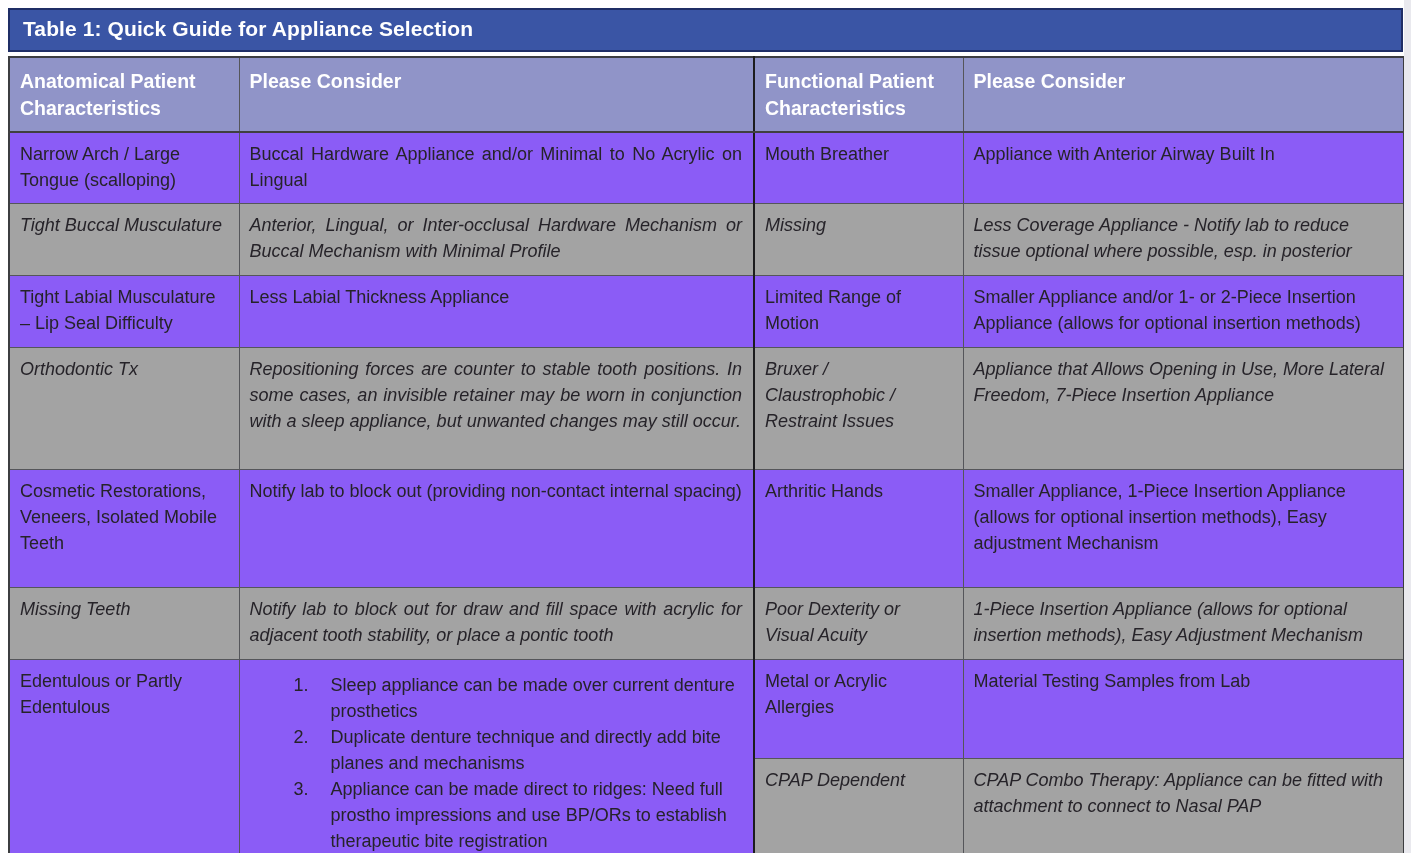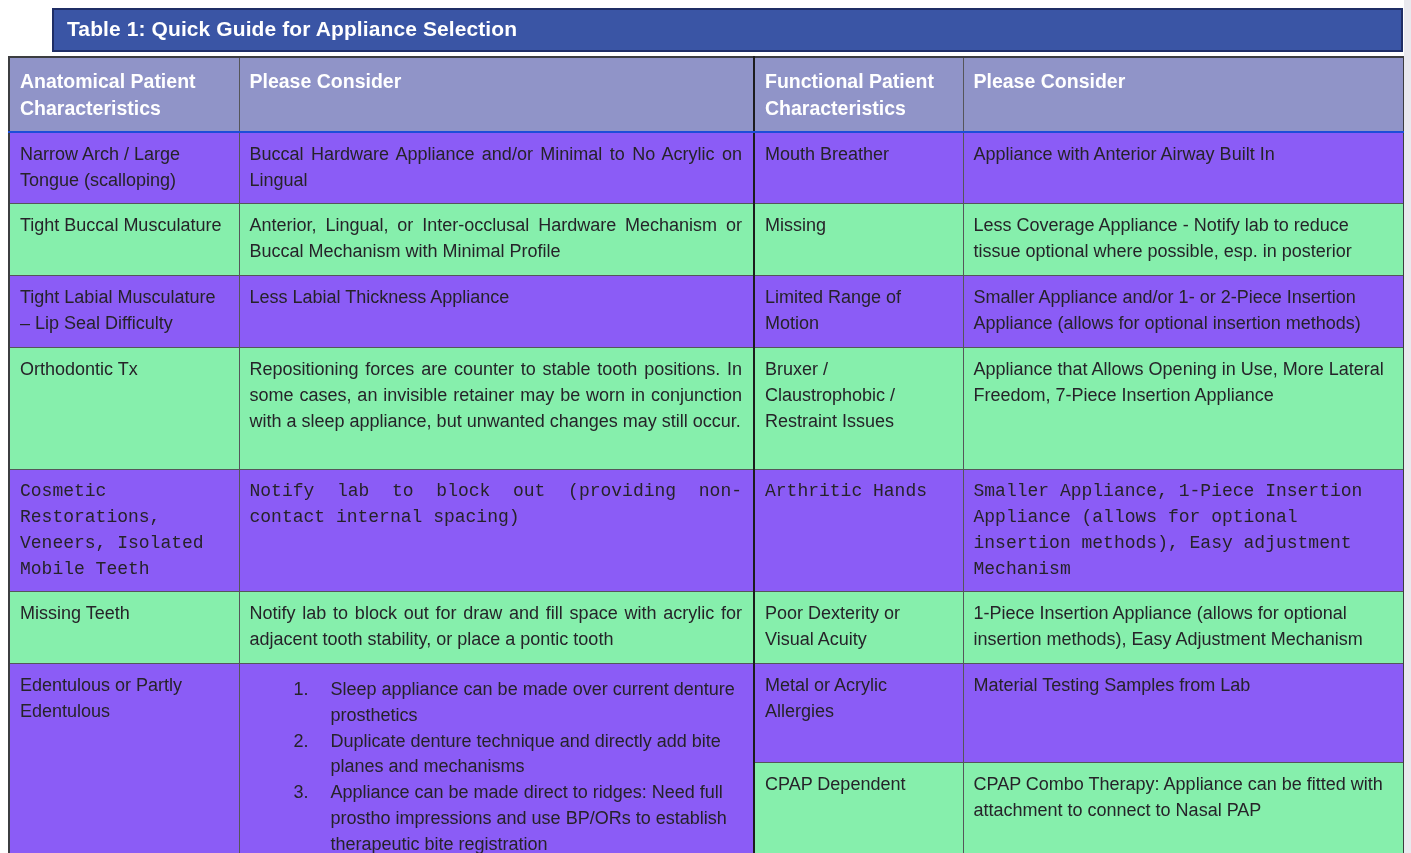--- a/index.html
+++ b/index.html
@@ -30,21 +30,20 @@
     height: 44px;
     background: #3a55a5;
     border: 2px solid #1f2e66;
     color: #ffffff;
     font-weight: bold;
     font-size: 21px;
     display: flex;
     align-items: center;
     padding: 0 0 2px 13px;
     letter-spacing: 0.1px;
-    margin-left: 44px;
   }
   .gap { height: 4px; background: #ffffff; }
   table.guide {
     width: 100%;
     border-collapse: collapse;
     table-layout: fixed;
     border: 2px solid #3c3d40;
   }
   col.c1 { width: 230px; }
   col.c2 { width: 515px; }
@@ -56,32 +55,32 @@
     border-top: 1.5px solid #55565a;
     border-bottom: 1.5px solid #55565a;
   }
   th {
     background: #9094c8;
     color: #ffffff;
     font-weight: bold;
     font-size: 19.5px;
     text-align: left;
     line-height: 1.4;
-    border-bottom: 2px solid #1d4ed8;
+    border-bottom: 2px solid #404040;
     padding-top: 10px;
   }
   td {
     font-size: 18px;
     line-height: 1.44;
     color: #262329;
   }
   .v-gray  { border-right: 1.5px solid #55565a; }
   .v-black { border-right: 2.5px solid #1c1c1e; }
   tr.dark  td { background: #8b5cf6; }
-  tr.light td { background: #86efac; }
+  tr.light td { background: #a3a3a3; font-style: italic; }
   td.dark-cell { background: #dcdbec; }
   td.consider-left { text-align: justify; }
   ol.steps {
     margin: 4px;
     padding: 0 0 0 40px;
     list-style: none;
     counter-reset: step;
   }
   ol.steps li {
     position: relative;
@@ -138,21 +137,21 @@
           <td class="v-black consider-left">Less Labial Thickness Appliance</td>
           <td class="v-gray">Limited Range of Motion</td>
           <td>Smaller Appliance and/or 1- or 2-Piece Insertion Appliance (allows for optional insertion methods)</td>
         </tr>
         <tr class="light" style="height:122px;padding-left:12px;">
           <td class="v-gray">Orthodontic Tx</td>
           <td class="v-black consider-left">Repositioning forces are counter to stable tooth positions. In some cases, an invisible retainer may be worn in conjunction with a sleep appliance, but unwanted changes may still occur.</td>
           <td class="v-gray">Bruxer / Claustrophobic / Restraint Issues</td>
           <td>Appliance that Allows Opening in Use, More Lateral Freedom, 7-Piece Insertion Appliance</td>
         </tr>
-        <tr class="dark" style="height:118px;font-family:Liberation Mono, monospace;">
+        <tr class="dark" style="height:118px;">
           <td class="v-gray">Cosmetic Restorations, Veneers, Isolated Mobile Teeth</td>
           <td class="v-black consider-left">Notify lab to block out (providing non-contact internal spacing)</td>
           <td class="v-gray">Arthritic Hands</td>
           <td>Smaller Appliance, 1-Piece Insertion Appliance (allows for optional insertion methods), Easy adjustment Mechanism</td>
         </tr>
         <tr class="light" style="height:72px;">
           <td class="v-gray">Missing Teeth</td>
           <td class="v-black consider-left">Notify lab to block out for draw and fill space with acrylic for adjacent tooth stability, or place a pontic tooth</td>
           <td class="v-gray">Poor Dexterity or Visual Acuity</td>
           <td>1-Piece Insertion Appliance (allows for optional insertion methods), Easy Adjustment Mechanism</td>

